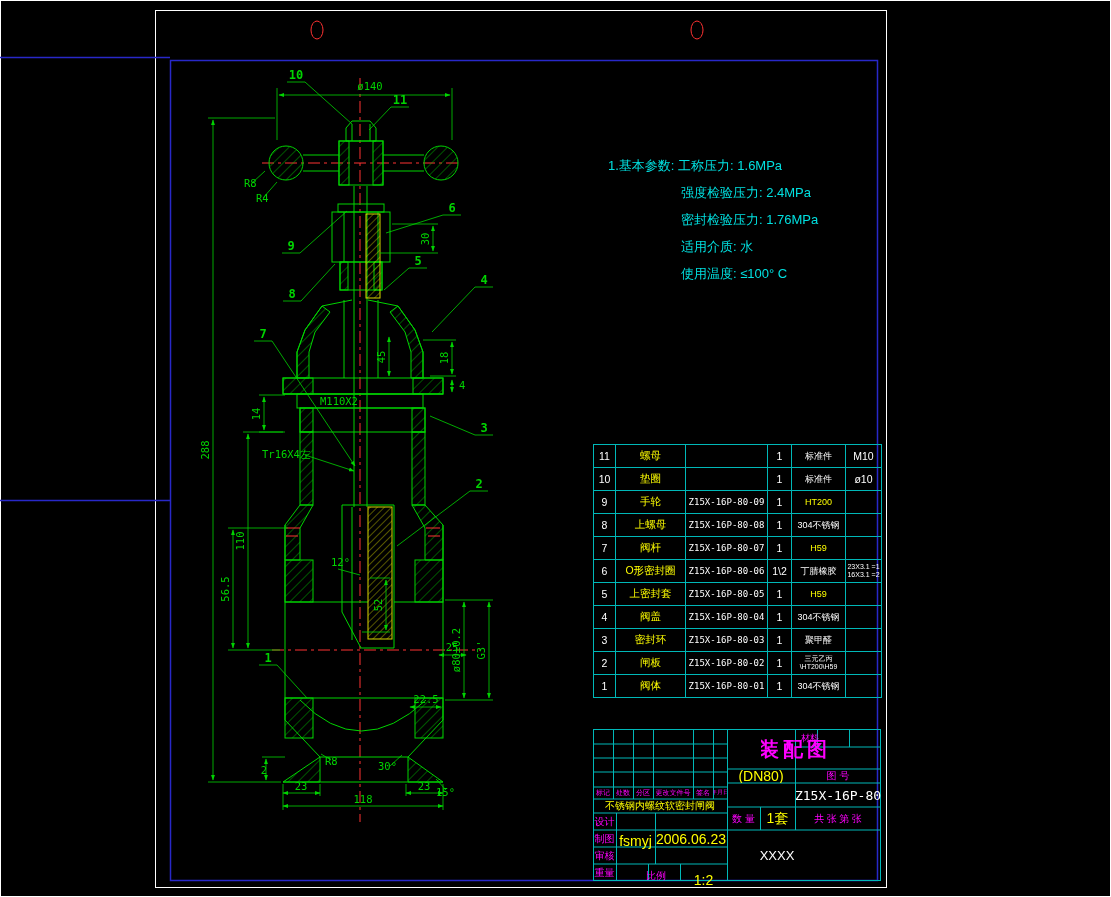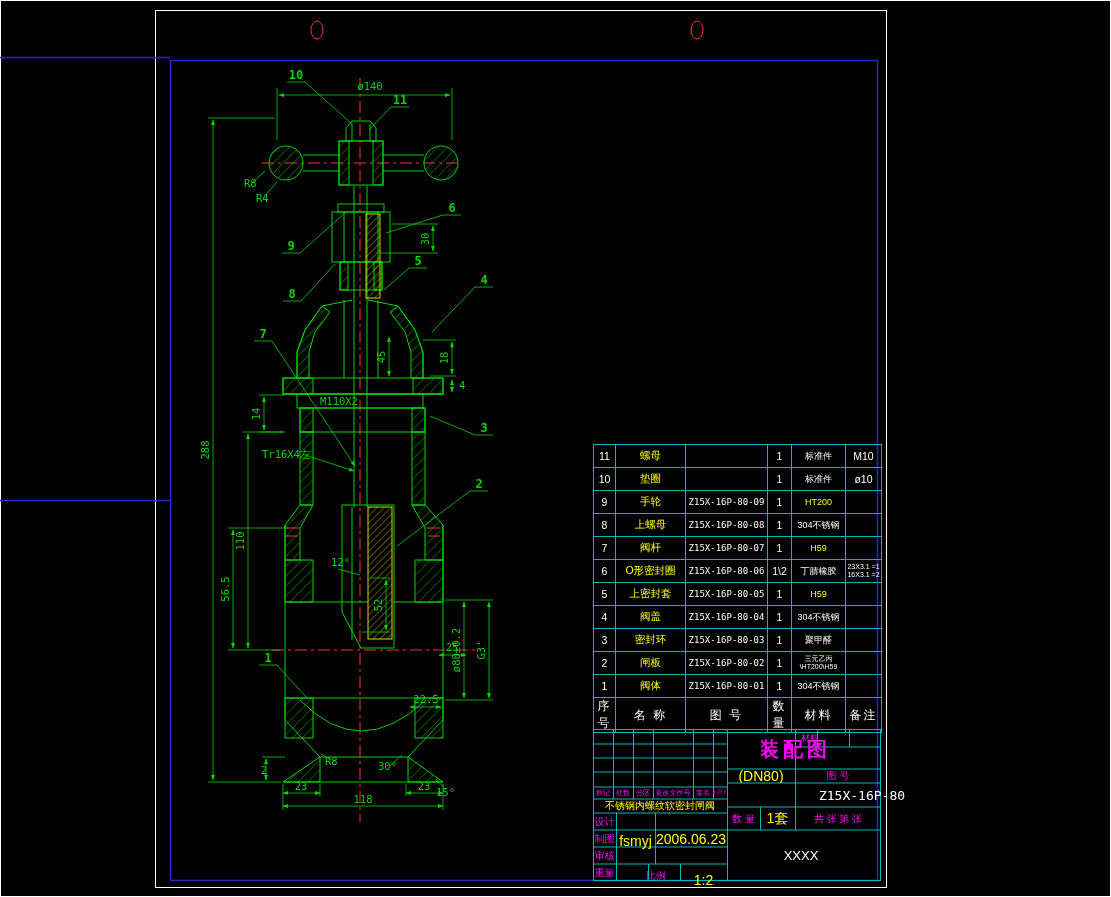--- a/index.html
+++ b/index.html
@@ -33,21 +33,21 @@
                font-size:10.5px;overflow:hidden;white-space:normal;}
   table.bom td.c-name{color:var(--value);}
   table.bom td.c-dwg{font-family:"DejaVu Sans Mono",monospace;font-size:9px;}
   table.bom td.c-material{font-size:9px;}
   table.bom td.hl{color:var(--value);margin-top:48px;}
   table.bom td.tiny{font-size:7px;line-height:8px;}
   table.bom tr.hdr td{height:24px;font-size:12px;letter-spacing:2px;}
 
   
   .tt{position:absolute;display:flex;align-items:center;justify-content:center;overflow:hidden;white-space:nowrap;}
-  .mag{color:var(--label);} .yel{color:var(--value);} .whi{color:#ffffff;margin-left:24px;}
+  .mag{color:var(--label);} .yel{color:var(--value);} .whi{color:#ffffff;}
   .f6{font-size:6px;} .f7{font-size:7px;} .f8{font-size:10px;font-family:Liberation Serif, serif;} .f9{font-size:9px;}
   .f10{font-size:10px;} .f11{font-size:14px;} .f13{font-size:13px;}
   .mono{font-family:"DejaVu Sans Mono",monospace;}
   .f20{font-size:20px;font-weight:bold;letter-spacing:4px;}
 </style>
 </head>
 <body>
 
 <div id="page">
 
@@ -319,20 +319,27 @@
     <line x1="727.5" y1="807" x2="880.5" y2="807" class="grid"></line>
     <line x1="727.5" y1="830" x2="880.5" y2="830" class="grid"></line>
     <line x1="795.5" y1="729.5" x2="795.5" y2="830" class="grid"></line>
     <line x1="760.5" y1="807" x2="760.5" y2="830" class="grid"></line>
     <line x1="795.5" y1="747" x2="880.5" y2="747" class="grid"></line>
     <line x1="817.5" y1="729.5" x2="817.5" y2="747" class="grid"></line>
     <line x1="849.5" y1="729.5" x2="849.5" y2="747" class="grid"></line>
   </g>
 </svg>
 
+<div class="notes">
+  <div>1.基本参数: 工称压力: 1.6MPa</div>
+  <div class="ind">强度检验压力: 2.4MPa</div>
+  <div class="ind">密封检验压力: 1.76MPa</div>
+  <div class="ind">适用介质: 水</div>
+  <div class="ind">使用温度: ≤100° C</div>
+</div>
 
 <table class="bom">
   <colgroup>
     <col style="width:22px">
         <col style="width:70px">
         <col style="width:82px">
     <col style="width:24px">
         <col style="width:54px">
         <col style="width:36px">
   </colgroup>
@@ -417,28 +424,20 @@
           <td class="c-material tiny">三元乙丙\HT200\H59</td>
           <td class="c-remark"></td>
         </tr>
         <tr>
           <td class="c-seq">1</td>
           <td class="c-name">阀体</td>
           <td class="c-dwg">Z15X-16P-80-01</td>
           <td class="c-qty">1</td>
           <td class="c-material">304不锈钢</td>
           <td class="c-remark"></td>
-        </tr>
-        <tr class="hdr">
-          <td>序号</td>
-          <td>名 称</td>
-          <td>图 号</td>
-          <td>数量</td>
-          <td>材料</td>
-          <td>备注</td>
         </tr>
       </tbody>
 </table>
 
 <div>
   <div class="tt mag f7" style="left:593px;top:786px;width:20px;height:13px">标记</div>
   <div class="tt mag f7" style="left:613px;top:786px;width:20px;height:13px">处数</div>
   <div class="tt mag f7" style="left:633px;top:786px;width:20px;height:13px">分区</div>
   <div class="tt mag f7" style="left:653px;top:786px;width:40px;height:13px">更改文件号</div>
   <div class="tt mag f7" style="left:693px;top:786px;width:20px;height:13px">签名</div>

